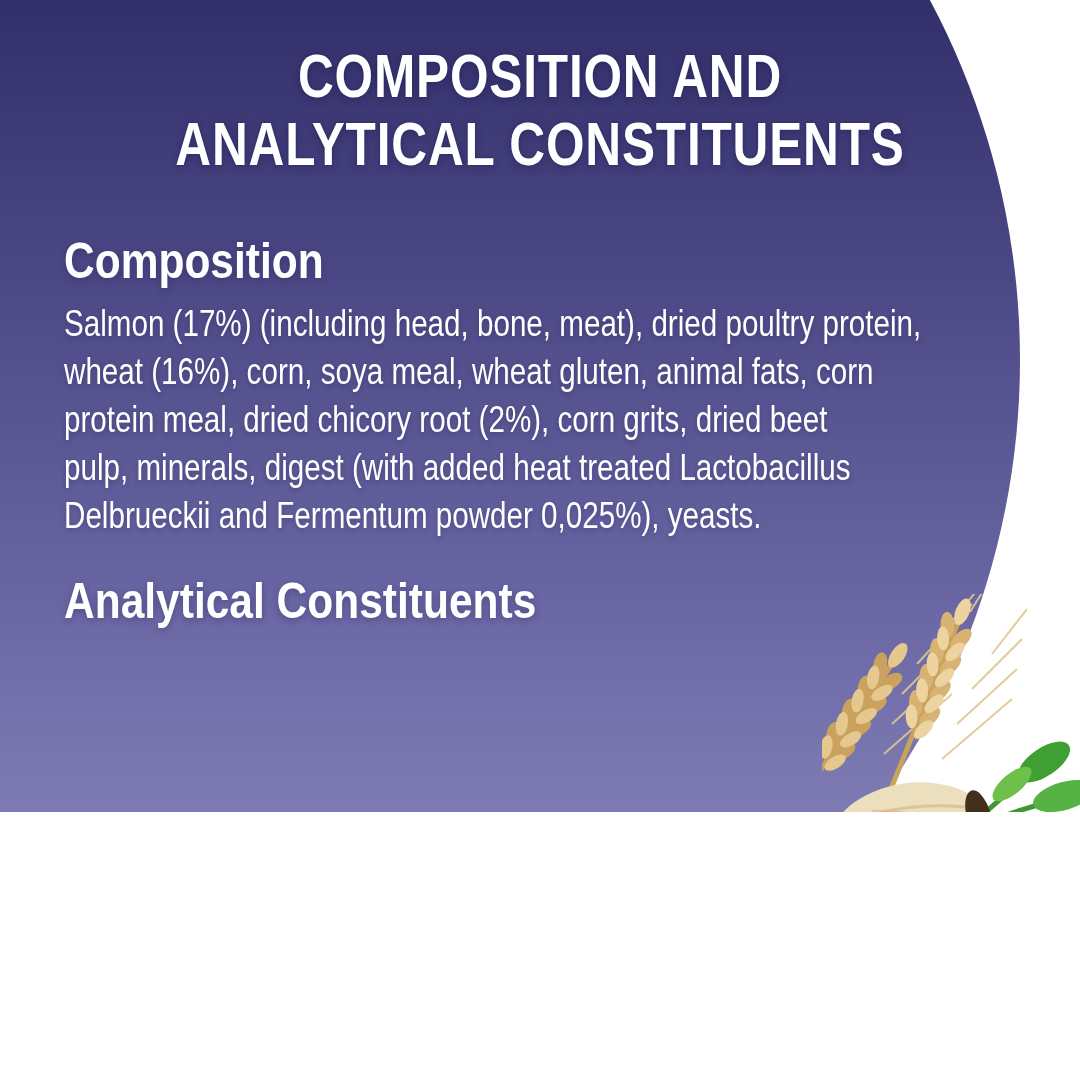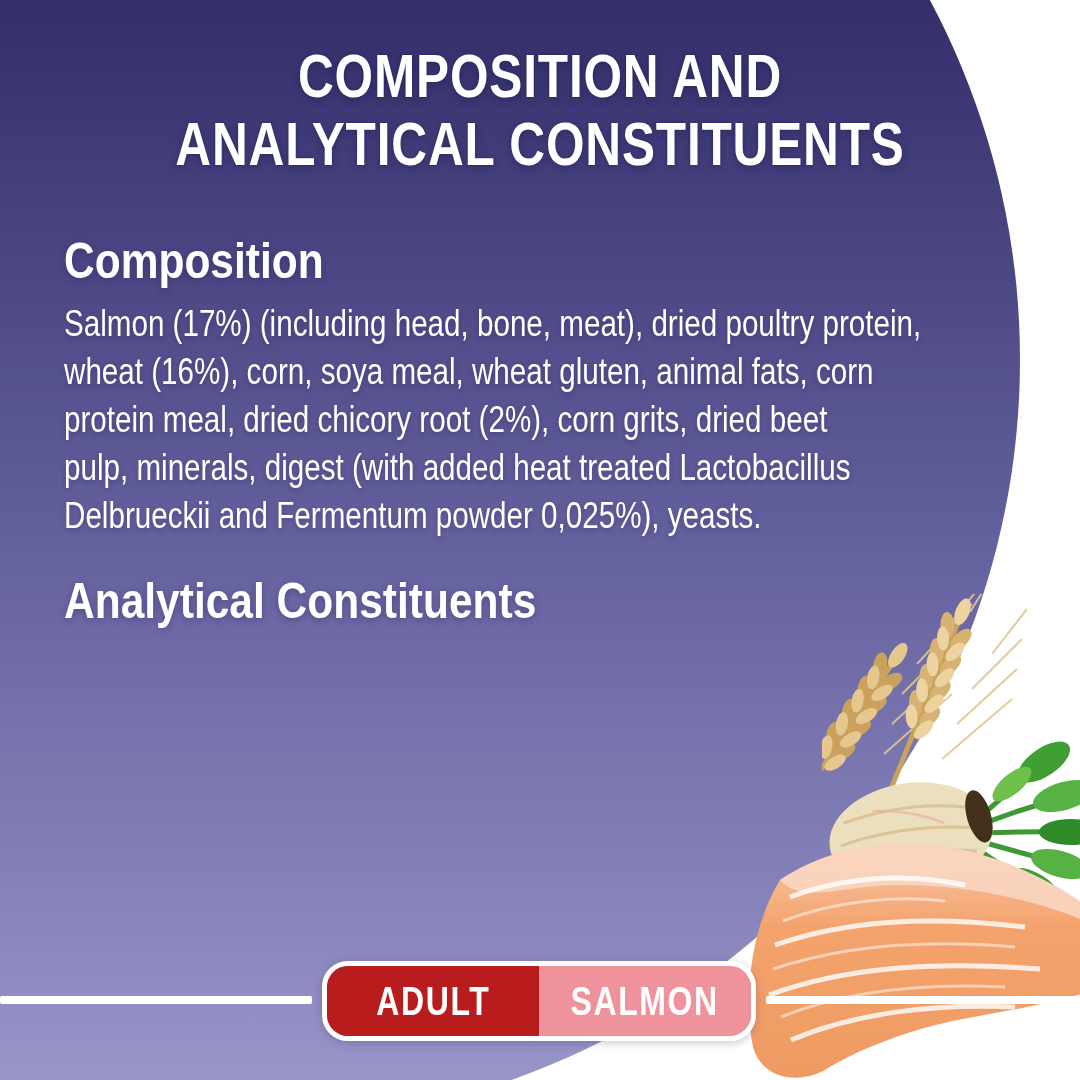--- a/index.html
+++ b/index.html
@@ -1,17 +1,17 @@
 <!DOCTYPE html>
 <html><head>
 <meta charset="utf-8">
 <style>
   html,body{margin:0;padding:0;background:#ffffff;}
   .canvas{
-    position:relative;width:1080px;height:1080px;overflow:hidden;
+    position:relative;width:1080px;height:812px;overflow:hidden;
     background:#ffffff;font-family:"Liberation Sans", sans-serif;
   }
   
   .blob{
     position:absolute;left:-508px;top:-404px;width:1528px;height:1528px;
     border-radius:50%;z-index:1;
     background:linear-gradient(180deg,#2b2962 0%,#312e6a 26%,#6562a0 63%,#9895c9 97%);
   }
   .deco{position:absolute;z-index:2;}
   .deco.wheat{left:822px;top:594px;width:205px;height:315px;}

